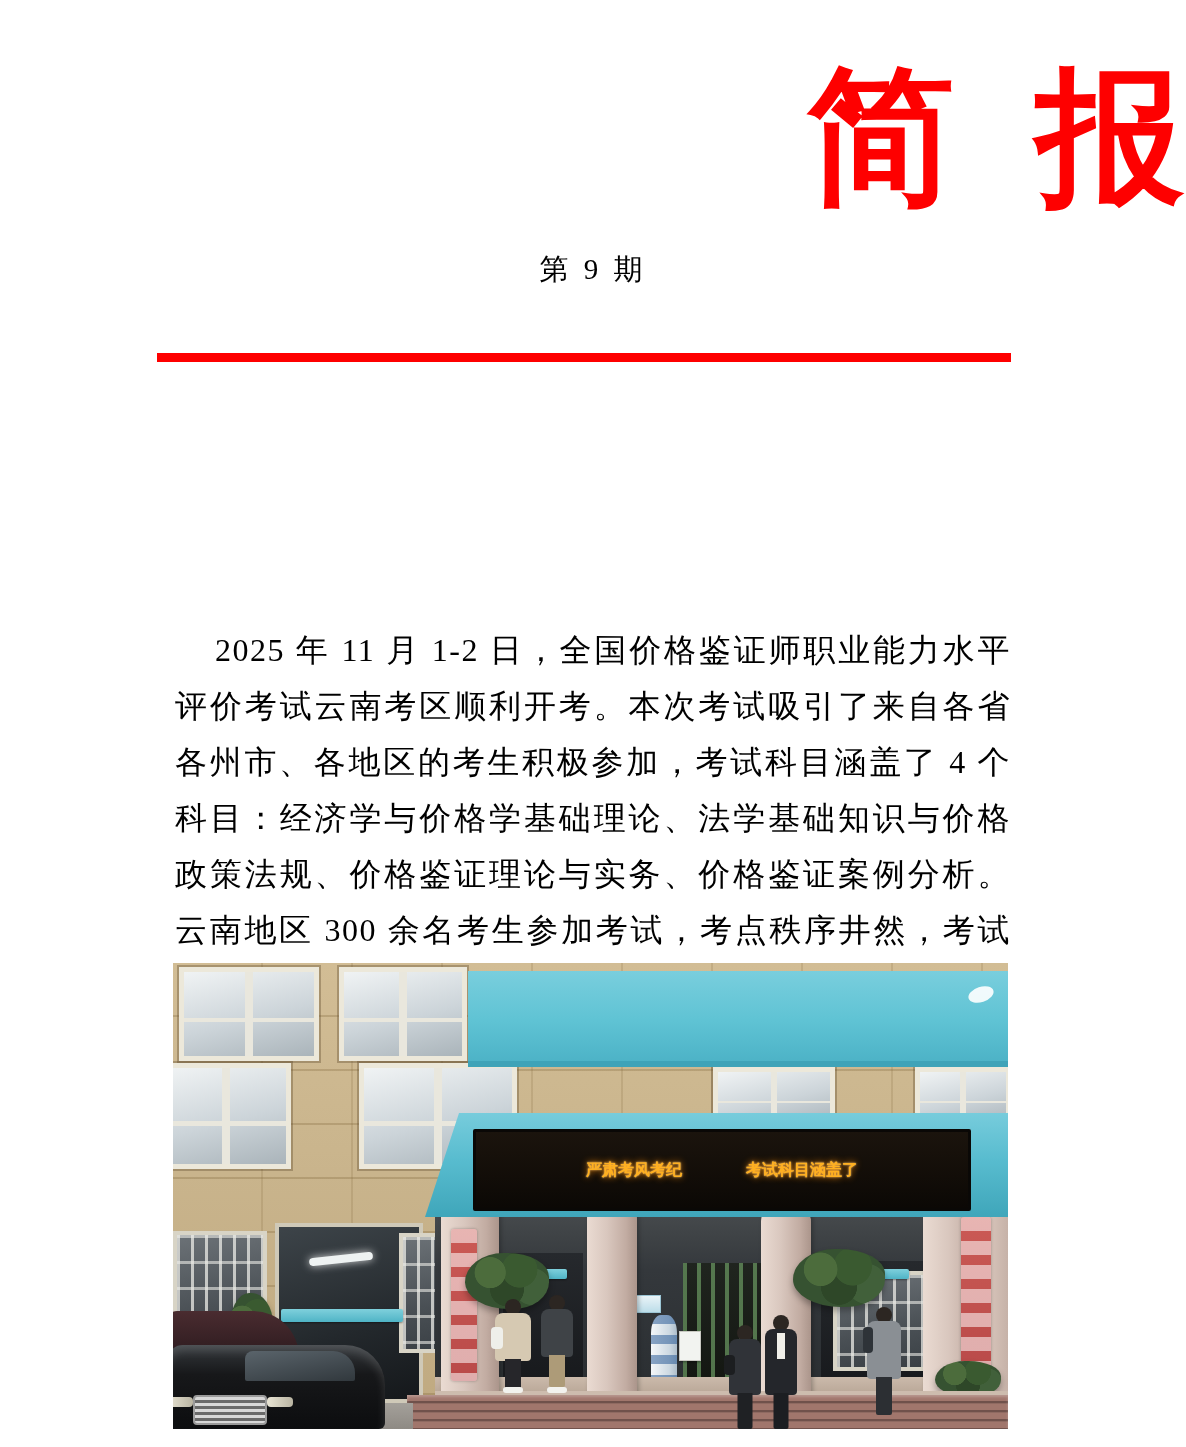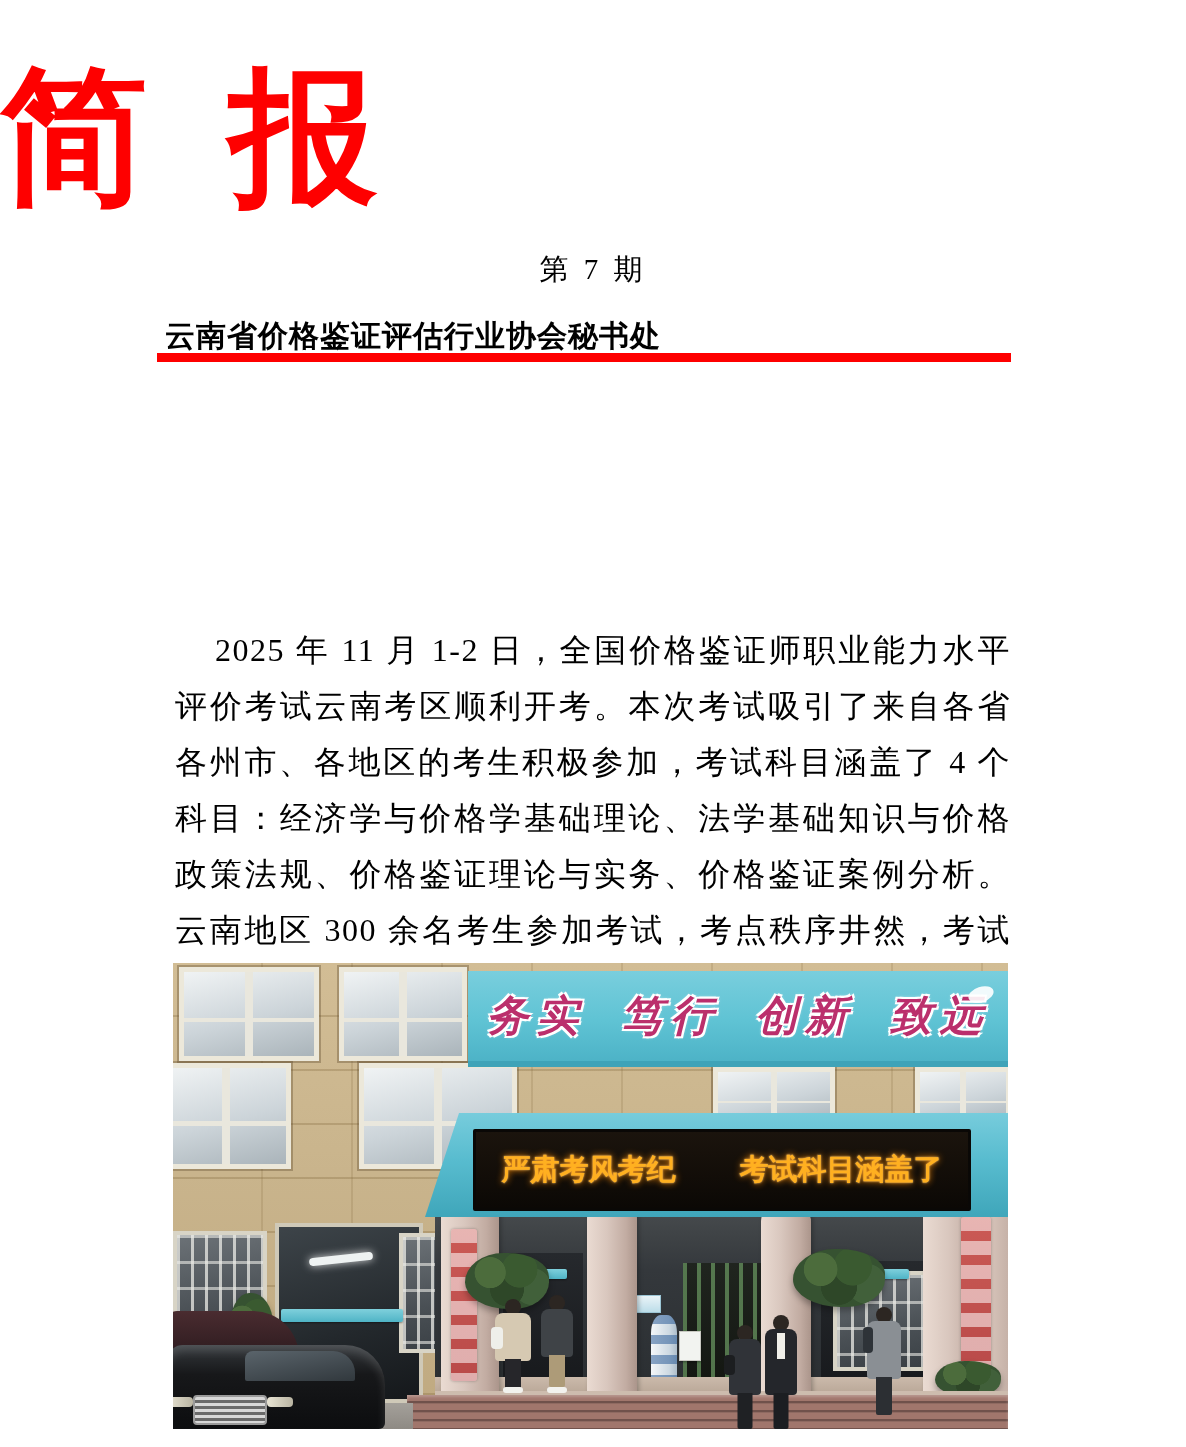--- a/index.html
+++ b/index.html
@@ -4,21 +4,21 @@
 <style>
   html,body{margin:0;padding:0;}
   body{
     width:1186px;height:1447px;position:relative;background:#ffffff;overflow:hidden;
     font-family:"Liberation Serif","DejaVu Serif",serif;color:#000;
   }
   .abs{position:absolute;}
 
   
   .masthead-title{
-    top:58px;left:0;width:1186px;text-align:left;
+    top:58px;left:0;width:1186px;text-align:right;
     font-size:148px;line-height:160px;font-weight:700;color:#fe0000;
     word-spacing:40px;letter-spacing:2px;font-family:Liberation Serif, serif;
   }
   .issue{
     top:250px;left:0;width:1186px;text-align:center;
     font-size:29px;letter-spacing:4px;
   }
   .pub-row{
     top:316px;left:165px;width:820px;display:flex;justify-content:space-between;align-items:flex-end;
     font-size:30px;font-weight:700;letter-spacing:1px;
@@ -112,21 +112,21 @@
     box-shadow:0 6px 8px rgba(0,0,0,.35);
   }
   .led{
     left:48px;top:16px;width:492px;height:76px;
     background:linear-gradient(180deg,#1b140d,#120d08 60%,#0b0805);
     border:3px solid #0a0806;border-radius:2px;
     display:flex;flex-direction:column;align-items:center;justify-content:center;gap:3px;
     font-family:"Liberation Sans","DejaVu Sans",sans-serif;font-weight:700;white-space:nowrap;
   }
   .led-l1{font-size:24px;letter-spacing:1px;color:#ff3512;text-shadow:0 0 7px #ff4800,0 0 2px #ffd2a0;}
-  .led-l2{display:flex;gap:64px;font-size:29px;color:#ffb020;text-shadow:0 0 7px #ff8c00,0 0 2px #ffe9b0;}
+  .led-l2{display:flex;gap:64px;font-size:16px;color:#ffb020;text-shadow:0 0 7px #ff8c00,0 0 2px #ffe9b0;}
   .vase{
     left:478px;top:352px;width:26px;height:80px;border-radius:10px 10px 6px 6px/18px 18px 5px 5px;
     background:
       repeating-linear-gradient(180deg, rgba(46,94,152,.55) 0 9px, rgba(46,94,152,0) 9px 20px),
       linear-gradient(90deg,#f4f7f9,#cdd9e2 70%,#aebecb);
   }
   .plaque-white{background:#f2f3f0;border:1px solid #c9c9c2;box-shadow:0 1px 2px rgba(0,0,0,.4);}
   .tag-blue{background:linear-gradient(180deg,#eaf4f8,#bcdde9);border:1px solid #9cc6d6;}
   .foliage{
     background:radial-gradient(circle at 30% 35%, #4c6c3c 0 22%, transparent 23%),
@@ -163,45 +163,43 @@
   .car-maroon{
     left:-6px;top:348px;width:132px;height:62px;border-radius:10px 46px 4px 4px;
     background:linear-gradient(180deg,#4a2c30 0%,#341f23 55%,#231417 100%);
   }
 </style>
 </head>
 <body>
 
 <div class="abs masthead-title">简 报</div>
 
-<div class="abs issue">第 7 期</div>
+<div class="abs issue">第 9 期</div>
 
 <div class="abs pub-row">
-  <span>云南省价格鉴证评估行业协会秘书处</span>
 </div>
 
 <div class="abs red-rule"></div>
 
 <div class="abs article-title">
 </div>
 
 <div class="abs article-body">2025 年 11 月 1-2 日，全国价格鉴证师职业能力水平评价考试云南考区顺利开考。本次考试吸引了来自各省各州市、各地区的考生积极参加，考试科目涵盖了 4 个科目：经济学与价格学基础理论、法学基础知识与价格政策法规、价格鉴证理论与实务、价格鉴证案例分析。云南地区 300 余名考生参加考试，考点秩序井然，考试工作圆满完成。</div>
 
 <div class="abs photo">
   <div class="abs facade"></div>
 
   <div class="abs win" style="left:6px;top:4px;width:130px;height:84px;"></div>
   <div class="abs win" style="left:166px;top:4px;width:118px;height:84px;"></div>
   <div class="abs win" style="left:-12px;top:100px;width:120px;height:96px;"></div>
   <div class="abs win" style="left:186px;top:100px;width:148px;height:96px;"></div>
   <div class="abs win" style="left:540px;top:104px;width:112px;height:52px;"></div>
   <div class="abs win" style="left:742px;top:104px;width:86px;height:52px;"></div>
 
   <div class="abs slogan-band">
-    <span class="slogan-text">务实 笃行 创新 致远</span>
     <span class="abs band-logo"></span>
   </div>
 
   <div class="abs win-barred" style="left:0px;top:268px;width:86px;height:118px;"></div>
   <div class="abs door-glass" style="left:102px;top:260px;width:140px;height:172px;">
     <div class="abs door-light"></div>
   </div>
   <div class="abs win-barred" style="left:226px;top:270px;width:50px;height:112px;"></div>
   <div class="abs teal-strip" style="left:108px;top:346px;width:122px;height:13px;"></div>
 

